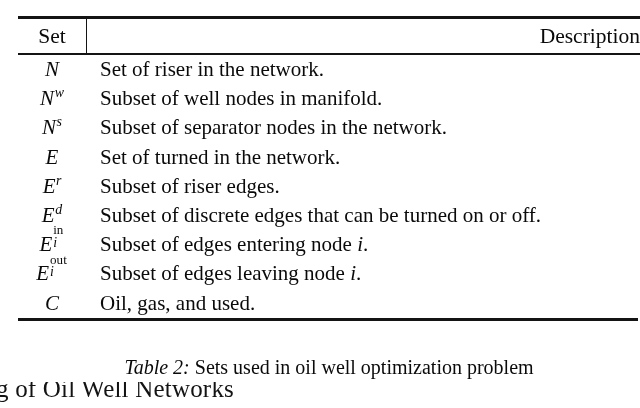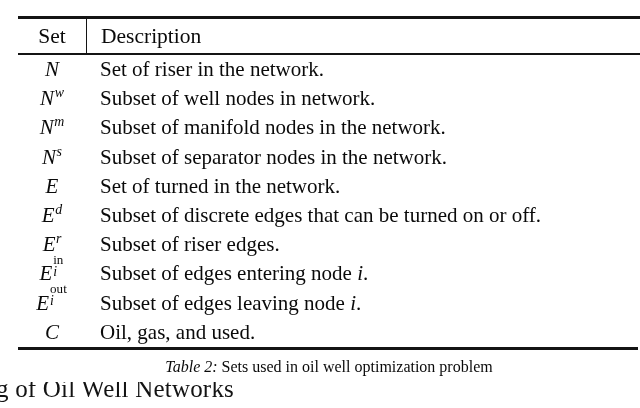--- a/index.html
+++ b/index.html
@@ -80,21 +80,21 @@
     border-left: 1.6px solid #141414;
   }
 
   
   .hdr td {
     font-size: 21.5px;
     line-height: 34px;
     height: 34px;
   }
   .hdr .col-set { text-align: center; }
-  .hdr .col-desc { border-left: 1.6px solid #141414; }
+  .hdr .col-desc { border-left: 1.6px solid #141414; text-align: right; }
 
   
   tbody.body-rows tr td { height: 29.2px; }
 
   
   .mathvar {
     font-family: "Liberation Serif", "DejaVu Serif", serif;
     font-style: italic;
     font-size: 21px;
   }
@@ -133,21 +133,21 @@
     line-height: 1;
   }
 
   
   .caption {
     position: absolute;
     left: 18px;
     top: 357px;
     width: 622px;
     text-align: center;
-    font-size: 16px;
+    font-size: 20px;
     line-height: 20px;
     white-space: nowrap;
   }
   .caption .cap-label {
     font-style: italic;
   }
 
   
   .cut-heading {
     position: absolute;
@@ -188,41 +188,37 @@
     <div class="rule-mid"></div>
 
     <table class="sets">
       <tbody class="body-rows" id="body-rows">
           <tr>
             <td class="col-set"><span class="mathvar"><span class="mi">N</span></span></td>
             <td class="col-desc">Set of riser in the network.</td>
           </tr>
           <tr>
             <td class="col-set"><span class="mathvar"><span class="mi">N</span><sup class="mathsup">w</sup></span></td>
-            <td class="col-desc">Subset of well nodes in network.</td>
-          </tr>
-          <tr>
-            <td class="col-set"><span class="mathvar"><span class="mi">N</span><sup class="mathsup">m</sup></span></td>
-            <td class="col-desc">Subset of manifold nodes in the network.</td>
+            <td class="col-desc">Subset of well nodes in manifold.</td>
           </tr>
           <tr>
             <td class="col-set"><span class="mathvar"><span class="mi">N</span><sup class="mathsup">s</sup></span></td>
             <td class="col-desc">Subset of separator nodes in the network.</td>
           </tr>
           <tr>
             <td class="col-set"><span class="mathvar"><span class="mi">E</span></span></td>
             <td class="col-desc">Set of turned in the network.</td>
           </tr>
           <tr>
+            <td class="col-set"><span class="mathvar"><span class="mi">E</span><sup class="mathsup">r</sup></span></td>
+            <td class="col-desc">Subset of riser edges.</td>
+          </tr>
+          <tr>
             <td class="col-set"><span class="mathvar"><span class="mi">E</span><sup class="mathsup">d</sup></span></td>
             <td class="col-desc">Subset of discrete edges that can be turned on or off.</td>
-          </tr>
-          <tr>
-            <td class="col-set"><span class="mathvar"><span class="mi">E</span><sup class="mathsup">r</sup></span></td>
-            <td class="col-desc">Subset of riser edges.</td>
           </tr>
           <tr>
             <td class="col-set"><span class="mathvar"><span class="mi">E</span><span class="stack"><sup>in</sup><sub>i</sub></span><span style="display: inline-block; width: 12.4px;"></span></span></td>
             <td class="col-desc">Subset of edges entering node <span class="mi">i</span>.</td>
           </tr>
           <tr>
             <td class="col-set"><span class="mathvar"><span class="mi">E</span><span class="stack"><sup>out</sup><sub>i</sub></span><span style="display: inline-block; width: 18.6px;"></span></span></td>
             <td class="col-desc">Subset of edges leaving node <span class="mi">i</span>.</td>
           </tr>
           <tr>

